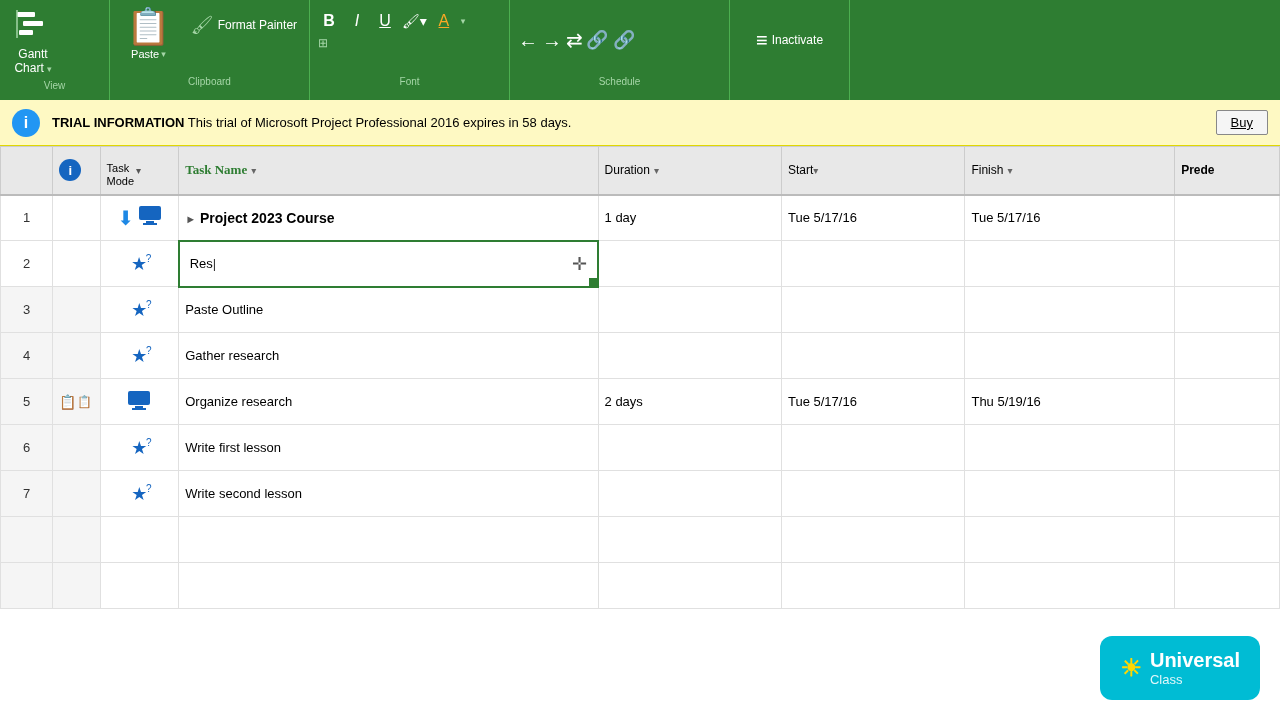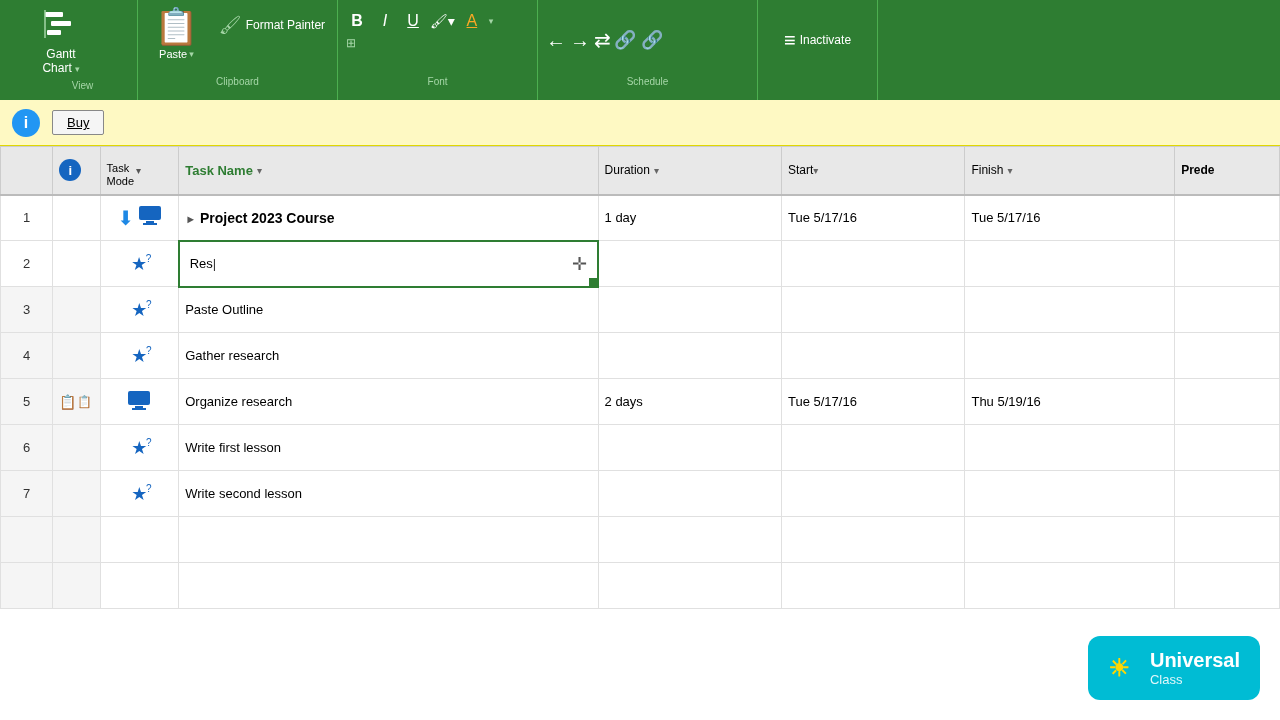--- a/index.html
+++ b/index.html
@@ -193,21 +193,21 @@
       align-items: center;
       gap: 8px;
       color: white;
       font-size: 18px;
       font-weight: bold;
     }
     .watermark-sun {
       font-size: 24px;
       color: #ffd700;
     }
-    .watermark-text { line-height: 1.2; margin-left: 12px; }
+    .watermark-text { line-height: 1.2; }
     .watermark-line1 { font-size: 20px; font-weight: bold; }
     .watermark-line2 { font-size: 13px; font-weight: normal; color: #e0f7fa; }
 
     
     .ribbon-wrapper {
       background: #2e7d32;
       height: 100px;
       display: flex;
       align-items: stretch;
       overflow: hidden;
@@ -235,21 +235,21 @@
 
     .task-name-indent { padding-left: 20px; }
 
     .col-filter-icon { font-size: 10px; color: #666; }
   </style>
 </head>
 <body>
 
 <div class="ribbon-wrapper">
 
-  <div class="ribbon-group" style="min-width:110px;margin-left:28px;">
+  <div class="ribbon-group" style="min-width:110px;">
     <div class="ribbon-group-content">
       <div class="ribbon-btn-large">
         <div class="icon-large" style="font-size:30px; color:white;">
           
           <svg width="36" height="32" viewBox="0 0 36 32">
             <rect x="2" y="4" width="18" height="5" fill="white" rx="1"></rect>
             <rect x="8" y="13" width="20" height="5" fill="white" rx="1"></rect>
             <rect x="4" y="22" width="14" height="5" fill="white" rx="1"></rect>
             <line x1="2" y1="2" x2="2" y2="30" stroke="#a5d6a7" stroke-width="1.5"></line>
           </svg>
@@ -320,20 +320,24 @@
     </div>
     <div class="ribbon-group-label">&nbsp;</div>
   </div>
 
 </div>
 
 <div class="trial-bar">
   <div class="trial-icon">
     <span>i</span>
   </div>
+  <div class="trial-text">
+    <span class="trial-bold">TRIAL INFORMATION</span>
+    <span>  This trial of Microsoft Project Professional 2016 expires in 58 days.</span>
+  </div>
   <button class="buy-btn">
     <span class="buy-underline">Buy</span>
   </button>
 </div>
 
 <div class="grid-container">
   <table class="grid-table">
     <thead class="grid-header">
       <tr>
         <th class="th-row-num" style="width:40px;"></th>
@@ -341,21 +345,21 @@
           <div class="info-icon-blue">i</div>
         </th>
         <th class="th-task-mode" style="width:60px;">
           <div style="display:flex; align-items:center; gap:2px;">
             <span style="font-size:11px; line-height:1.2;margin-top:9px;">Task<br>Mode</span>
             <span class="col-dropdown">▾</span>
           </div>
         </th>
         <th class="th-task-name" style="width:320px;">
           <div style="display:flex; align-items:center; gap:4px;">
-            <span style="color:#2e7d32; font-weight:600; font-size:13px;">Task Name</span>
+            <span style="color:#2e7d32; font-weight:600; font-size:13px;font-family:Liberation Serif, serif;">Task Name</span>
             <span class="col-filter-icon">▾</span>
           </div>
         </th>
         <th class="th-duration" style="width:140px;">
           <div style="display:flex; align-items:center; gap:4px;">
             <span>Duration</span>
             <span class="col-filter-icon">▾</span>
           </div>
         </th>
         <th class="th-start" style="width:140px;">

